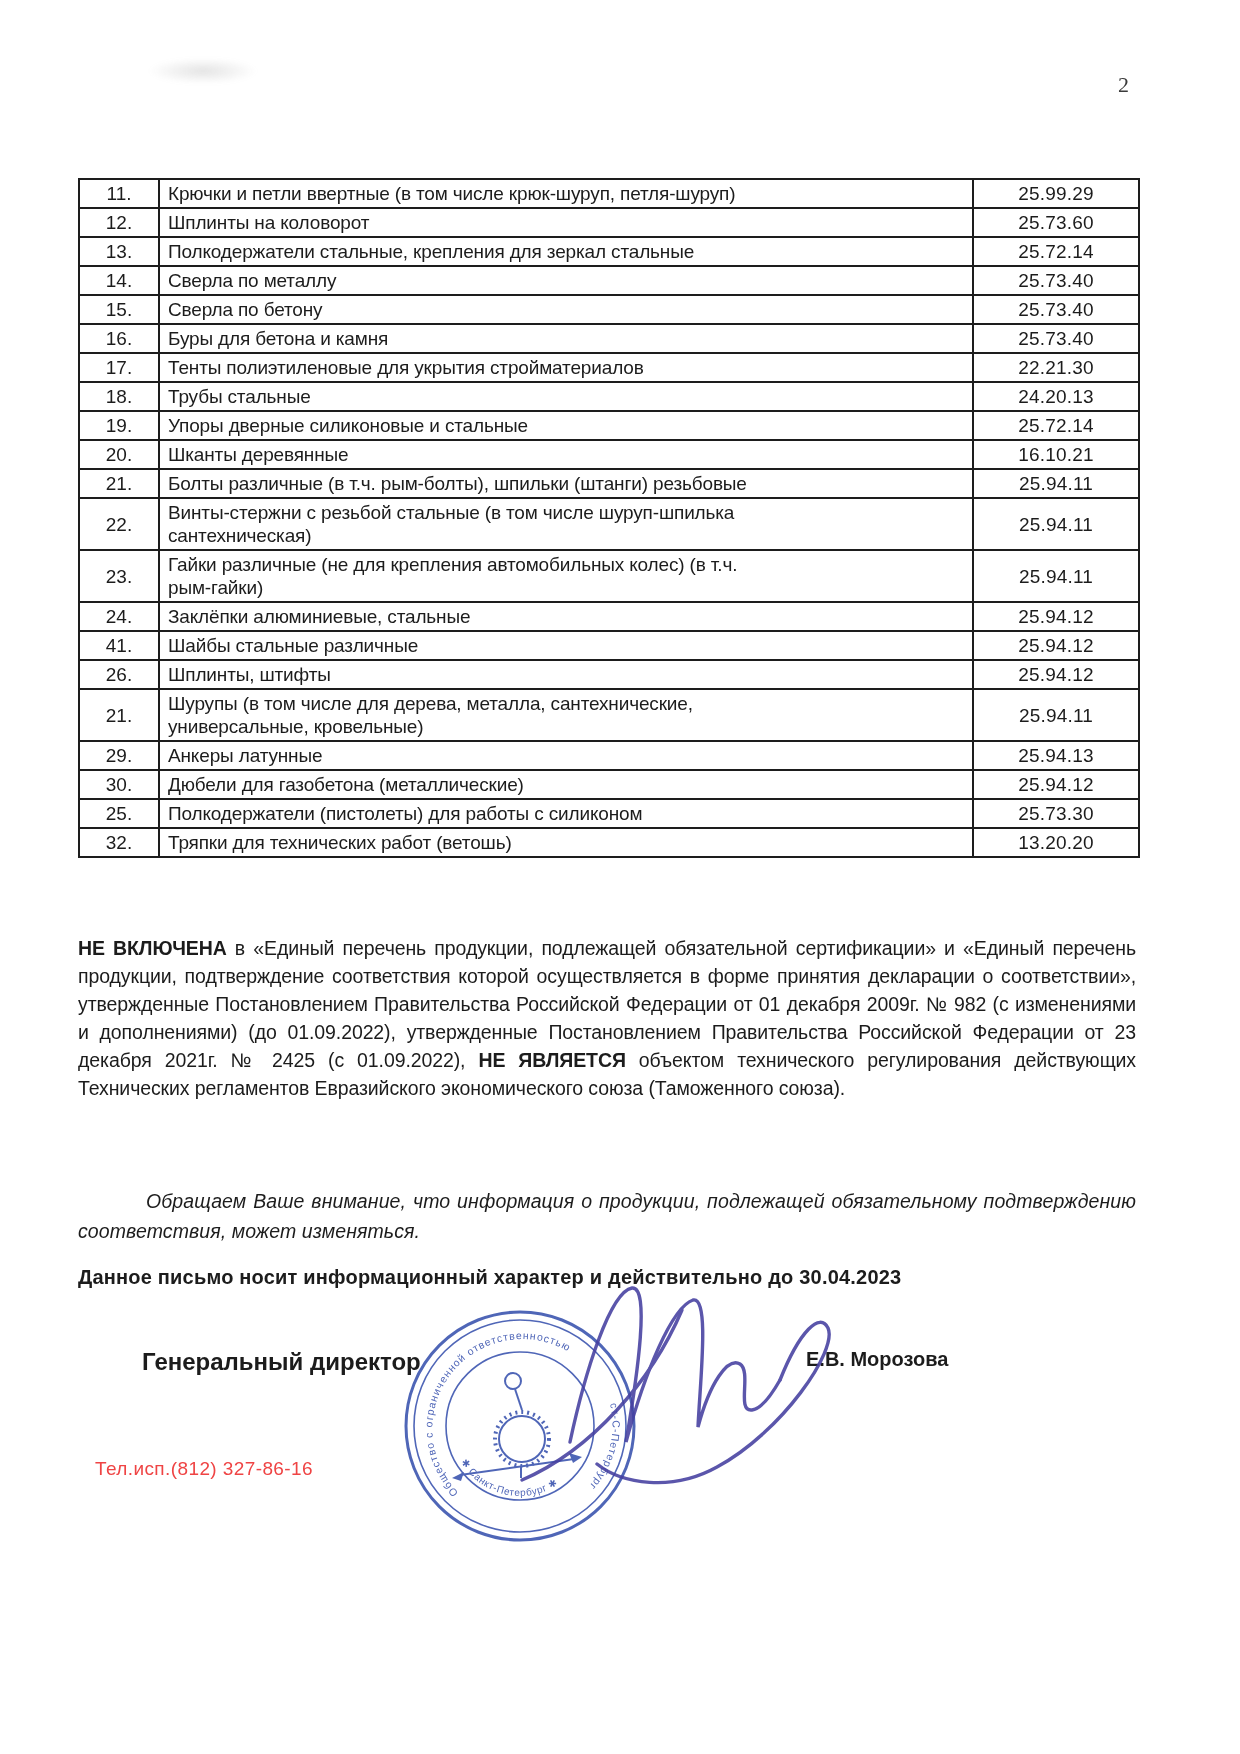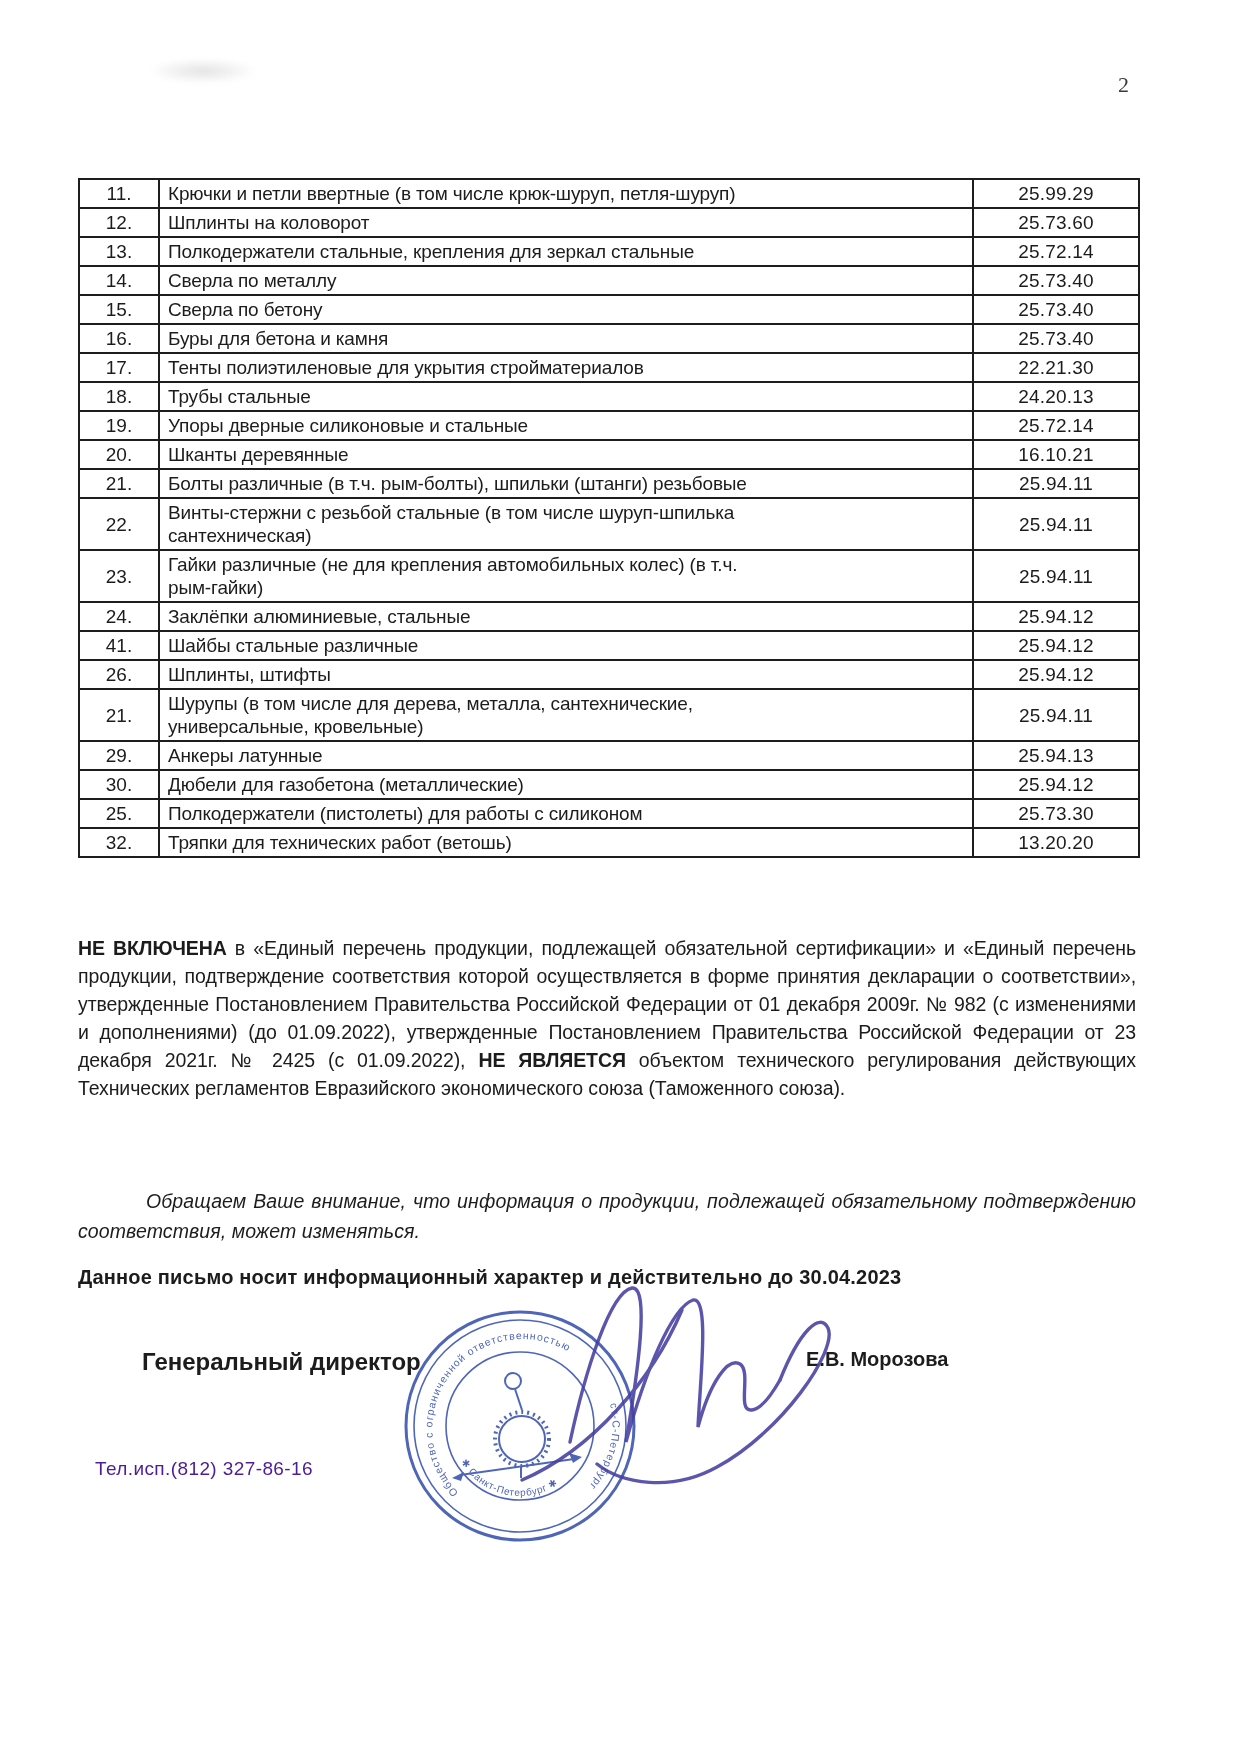--- a/index.html
+++ b/index.html
@@ -42,21 +42,21 @@
   .validity{
     position:absolute;left:78px;top:1266px;width:1058px;
     font-size:20px;font-weight:bold;letter-spacing:0.2px;
   }
   .sig-role{position:absolute;left:142px;top:1348px;font-size:24px;font-weight:bold;}
   .sig-name{position:absolute;left:806px;top:1348px;font-size:20px;font-weight:bold;text-align:right;}
   .stamp{position:absolute;left:398px;top:1304px;width:244px;height:244px;opacity:0.9;}
   .stamp *{vector-effect:non-scaling-stroke;}
   .signature{position:absolute;left:500px;top:1252px;width:400px;height:250px;}
   .phone{
-    position:absolute;left:95px;top:1458px;font-size:19px;color:#4c1d95;letter-spacing:0.4px;
+    position:absolute;left:95px;top:1458px;font-size:19px;color:#ef4444;letter-spacing:0.4px;
   }
 </style>
 </head>
 <body>
 
 <div class="page">
 
   <div class="smudge"></div>
 
   <div class="page-number">2</div>

